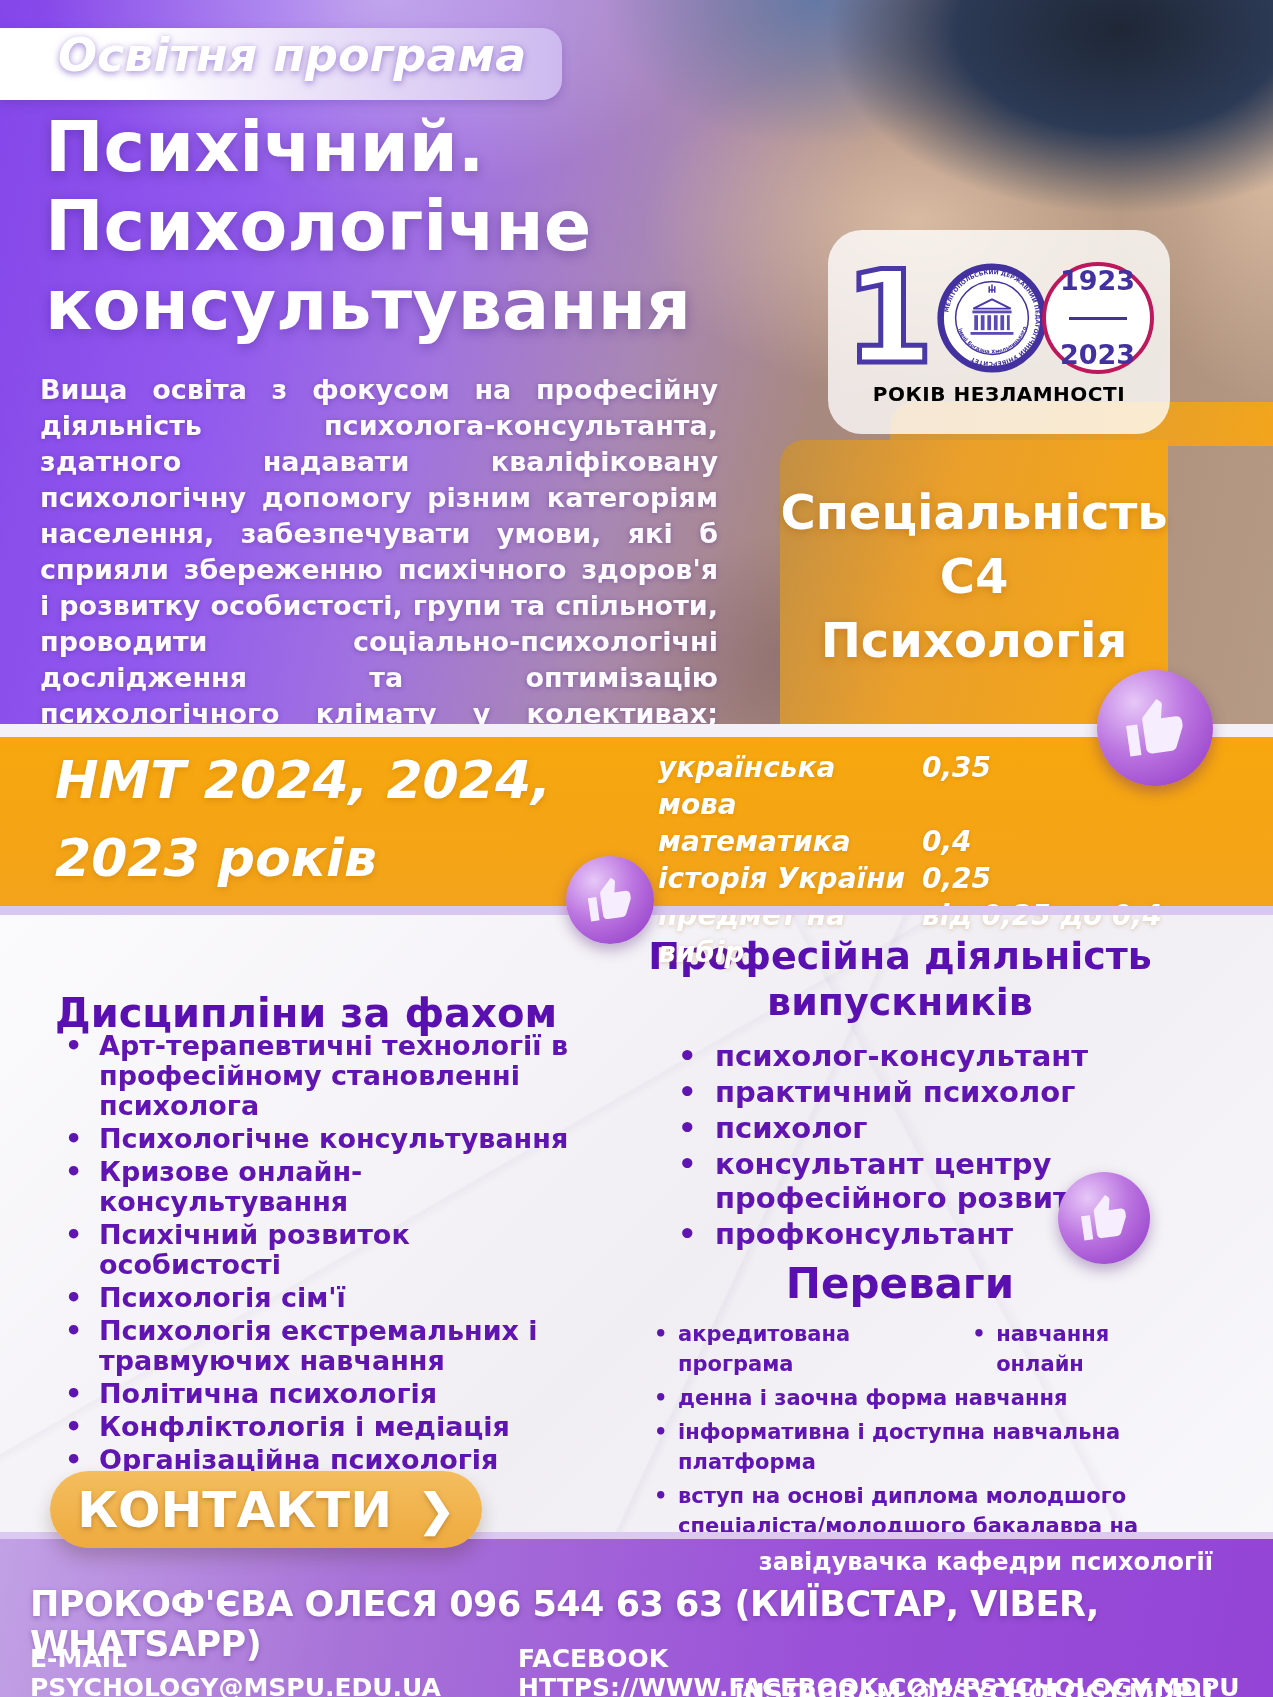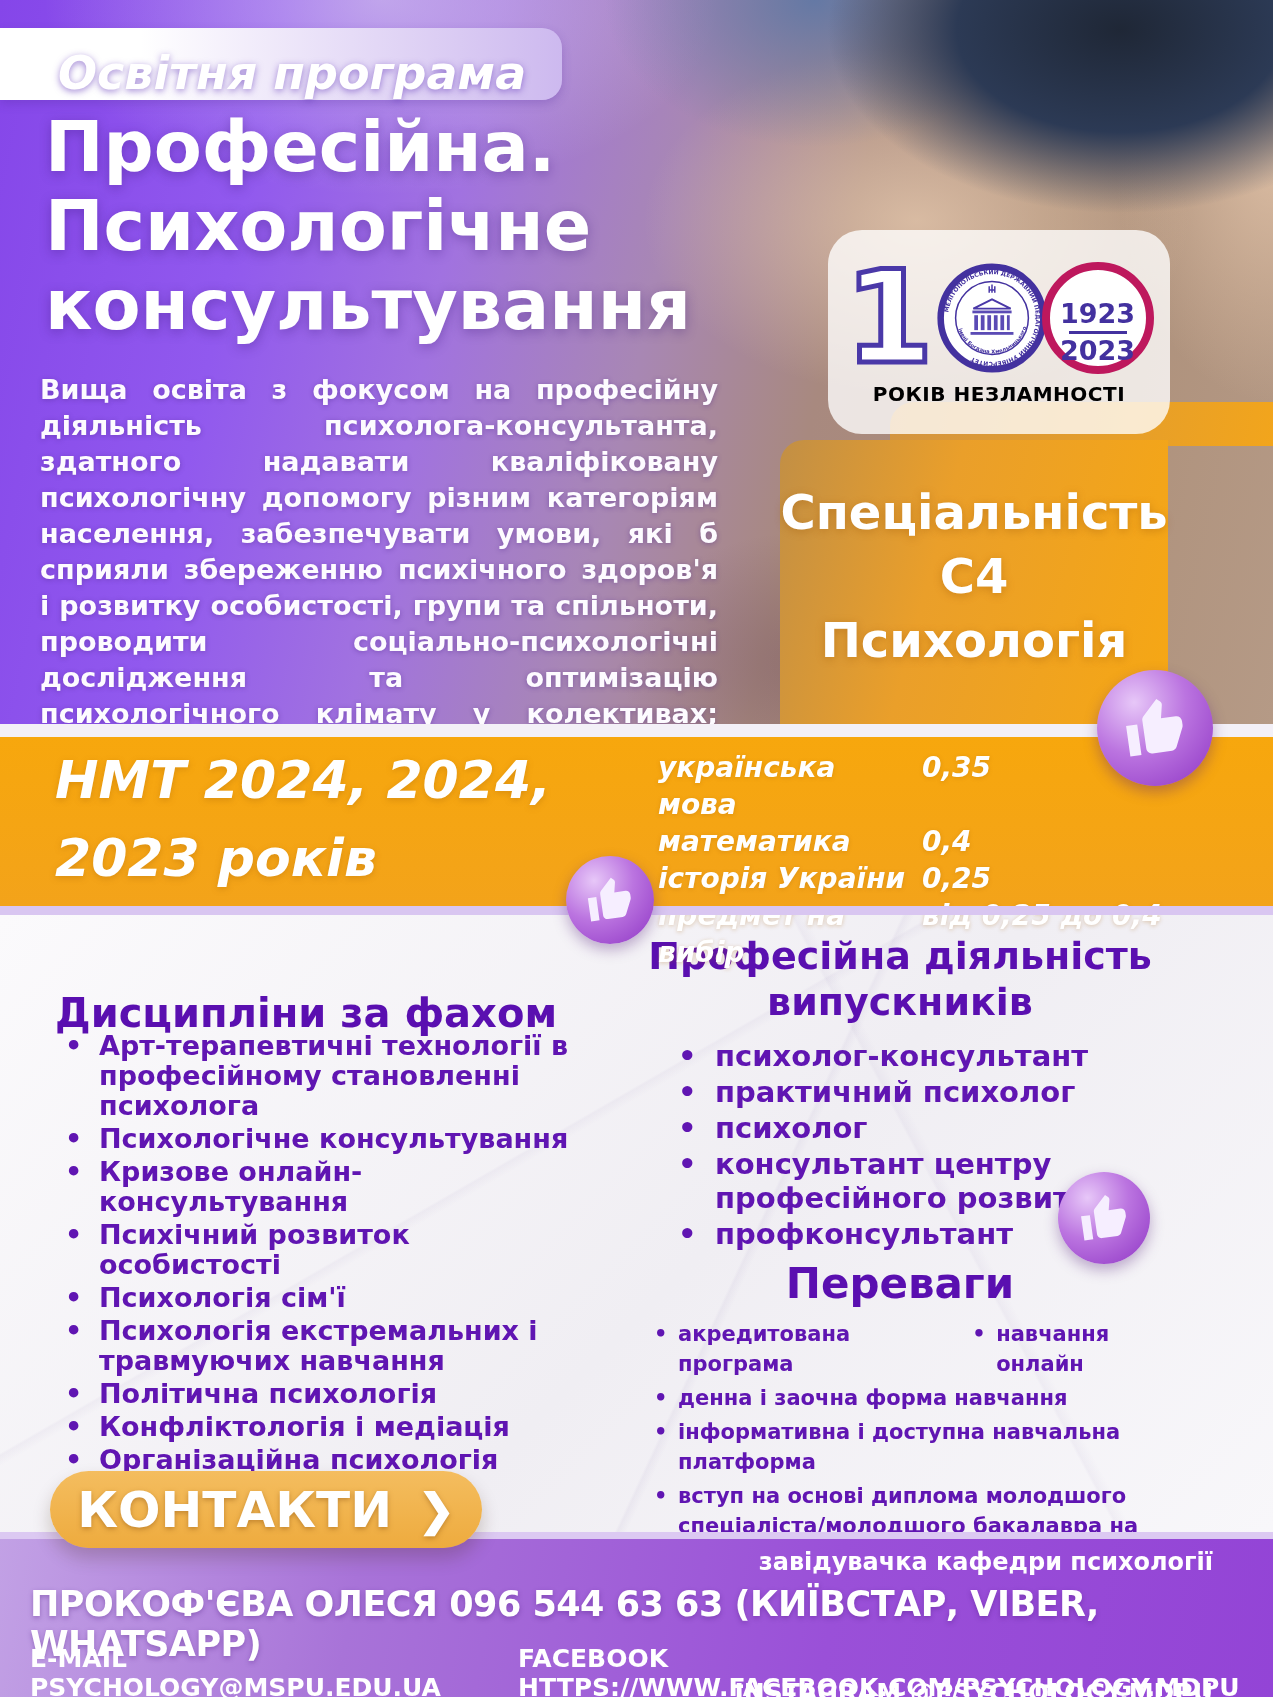--- a/index.html
+++ b/index.html
@@ -14,39 +14,39 @@
       radial-gradient(ellipse 300px 210px at 64% 0%, rgba(93,119,166,.9) 0%, rgba(93,119,166,0) 70%),
       radial-gradient(ellipse 520px 300px at 30% 0%, rgba(233,229,240,.5) 0%, rgba(233,229,240,0) 65%),
       radial-gradient(ellipse 390px 250px at 72% 30%, rgba(232,203,175,.75) 0%, rgba(232,203,175,0) 70%),
       radial-gradient(ellipse 210px 320px at 100% 22%, rgba(226,195,168,.8) 0%, rgba(226,195,168,0) 75%),
       radial-gradient(ellipse 280px 190px at 64% 90%, rgba(96,62,84,.35) 0%, rgba(96,62,84,0) 70%),
       linear-gradient(102deg,#8546e9 0%,#9159ee 20%,#a172e0 35%,#a887b4 50%,#a8897f 63%,#ab8d77 76%,#b59a86 100%);}
 
   
   .badge{left:0;top:28px;width:562px;height:72px;border-radius:0 20px 20px 0;
     background:linear-gradient(90deg,#ffffff 25%,#cdb9ef 100%);
-    display:flex;align-items:flex-end;padding-left:58px;box-sizing:border-box;
+    display:flex;align-items:flex-start;padding-left:58px;box-sizing:border-box;
     box-shadow:0 4px 10px rgba(80,40,150,.25);}
   .badge span{font-size:46px;font-weight:800;font-style:italic;color:#ffffff;
     text-shadow:0 2px 7px rgba(110,70,190,.65);}
 
   
   .title{left:45px;top:108px;width:720px;font-size:70px;line-height:79px;font-weight:800;
     color:#ffffff;text-shadow:0 3px 12px rgba(55,20,115,.35);}
 
   
   .logo-card{left:828px;top:230px;width:342px;height:204px;border-radius:34px;
     background:rgba(255,255,255,.78);display:flex;flex-direction:column;align-items:center;
     justify-content:center;z-index:3;}
   .logo-row{display:flex;align-items:center;}
   .logo-one{font-size:128px;font-weight:800;color:#ffffff;line-height:120px;
     -webkit-text-stroke:5px #4a38a8;margin-right:2px;}
-  .logo-zero{width:112px;height:112px;border:8px solid #be185d;border-radius:50%;
+  .logo-zero{width:112px;height:112px;border:4px solid #be185d;border-radius:50%;
     background:#ffffff;box-sizing:border-box;display:flex;flex-direction:column;
-    align-items:center;justify-content:flex-end;margin-left:-6px;}
+    align-items:center;justify-content:space-between;margin-left:-6px;}
   .logo-zero .yr{font-size:27px;font-weight:800;color:#43319f;line-height:30px;}
   .logo-zero .bar{width:58px;height:3px;background:#43319f;margin:2px 0;}
   .logo-caption{font-size:20px;font-weight:800;color:#000000;letter-spacing:.5px;margin-top:4px;}
 
   
   .intro{left:40px;top:372px;width:678px;font-size:27px;line-height:36px;font-weight:700;
     color:#fdfbff;text-align:justify;text-shadow:0 1px 5px rgba(80,40,140,.45);}
 
   
   .spec-strip{left:890px;top:402px;right:0;width:383px;height:44px;
@@ -130,21 +130,21 @@
 </head>
 <body>
 
 <div class="abs hero"></div>
 
 <div class="abs badge">
   <span>Освітня програма</span>
 </div>
 
 <div class="abs title">
-  <div>Професійна.</div>
+  <div>Психічний.</div>
   <div>Психологічне</div>
   <div>консультування</div>
 </div>
 
 <div class="abs logo-card">
   <div class="logo-row">
     <div class="logo-one">1</div>
     <svg width="112" height="112" viewBox="0 0 120 120">
       <defs>
         <path id="arcFull" d="M60,60 m-47,0 a47,47 0 1,1 94,0 a47,47 0 1,1 -94,0"></path>

